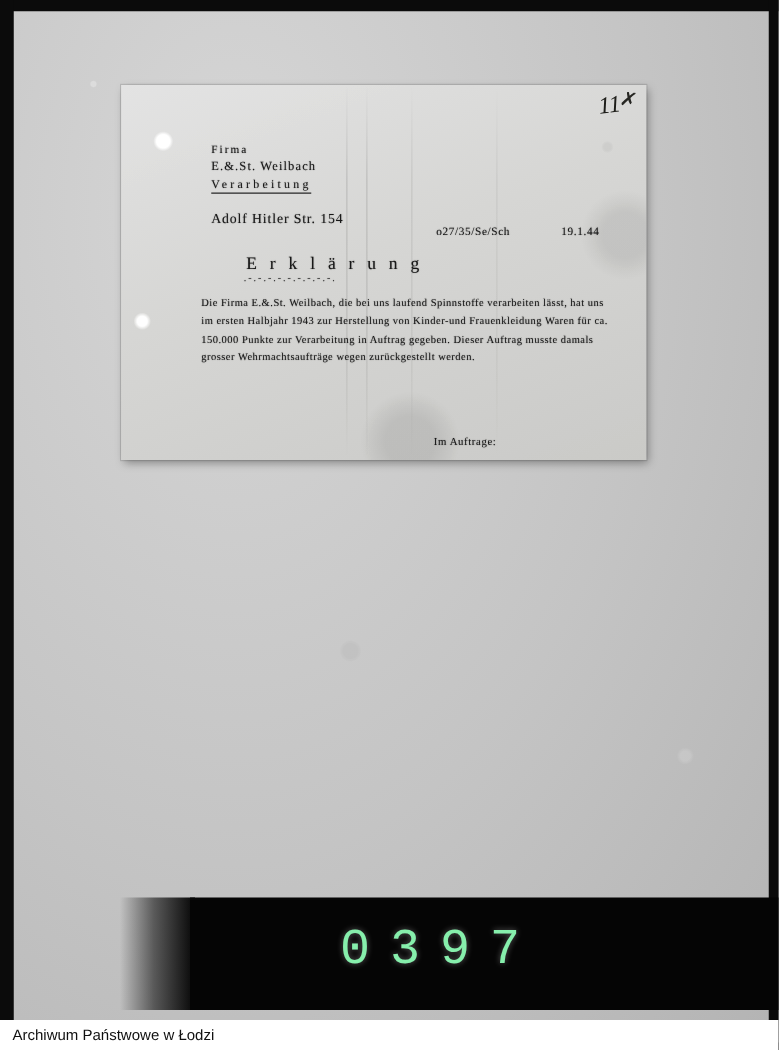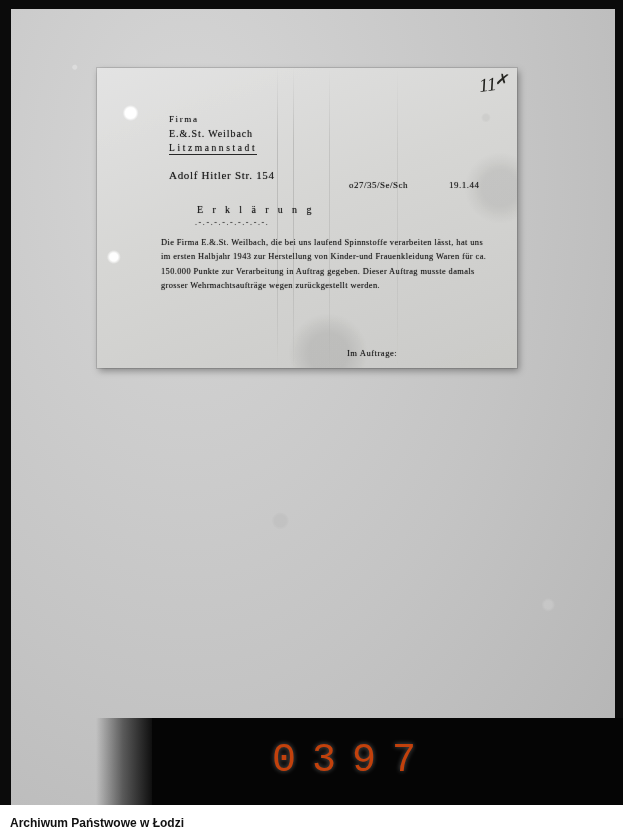--- a/index.html
+++ b/index.html
@@ -98,21 +98,21 @@
 
   
   #addr-firma      { left: 72px; top: 46px;  font-size: 9px; letter-spacing: 1.6px; }
   #addr-company    { left: 72px; top: 60px;  font-size: 10px; letter-spacing: .9px; }
   #addr-city       { left: 72px; top: 75px;  font-size: 9.5px; letter-spacing: 2.6px; border-bottom: 1px solid #2b2b2b; padding-bottom: 1px; }
   #addr-street     { left: 72px; top: 101px;  font-size: 11px; letter-spacing: .7px; }
 
   #ref-code        { left: 252px; top: 112px; font-size: 9px; letter-spacing: .5px; }
   #ref-date        { left: 352px; top: 112px; font-size: 9px; letter-spacing: .5px; }
 
-  #subject         { left: 100px; top: 136px; font-size: 10px; letter-spacing: 3.4px; }
+  #subject         { left: 100px; top: 136px; font-size: 14px; letter-spacing: 3.4px; }
   #subject-rule    { left: 98px;  top: 150px; font-size: 8px;  letter-spacing: 1.6px; color: #333; }
 
   #body {
     left: 64px;
     top: 168px;
     width: 332px;
     font-size: 8.4px;
     line-height: 14.4px;
     white-space: normal;
     text-align: left;
@@ -149,43 +149,42 @@
     height: 90px;
     background: #050505;
   }
   #counter-digits {
     position: absolute;
     left: 120px;
     top: 20px;
     font-family: "Liberation Mono", monospace;
     font-size: 40px;
     letter-spacing: 16px;
-    color: #c2410c;
+    color: #86efac;
     text-shadow: 0 0 5px rgba(255,255,255,.35);
   }
   #strip-fade {
     position: absolute;
     left: 96px;
     top: 718px;
     width: 60px;
     height: 90px;
     background: linear-gradient(to right, rgba(5,5,5,0) 0%, rgba(5,5,5,.55) 45%, #050505 100%);
   }
 
   
   #credit-bar {
     position: absolute;
     left: 0;
     bottom: 0;
     width: 623px;
-    height: 35px;
+    height: 24px;
     background: #ffffff;
     display: flex;
     align-items: center;
-    font-weight: bold;
   }
   #credit-text {
     margin-left: 10px;
     font-size: 12px;
     color: #111;
     font-family: "Liberation Sans", sans-serif;
   }
 </style>
 </head>
 <body>
@@ -202,21 +201,21 @@
     <div class="scratch" style="left:180px;"></div>
     <div class="scratch" style="left:196px;"></div>
     <div class="scratch" style="left:232px; opacity:.7;"></div>
     <div class="scratch" style="left:300px; opacity:.5;"></div>
 
     <div id="hand-number">11</div>
     <div id="hand-mark">✗</div>
 
     <div class="typed" id="addr-firma">Firma</div>
     <div class="typed" id="addr-company">E.&amp;.St. Weilbach</div>
-    <div class="typed" id="addr-city">Litzmannstadt</div>
+    <div class="typed" id="addr-city">Verarbeitung</div>
     <div class="typed" id="addr-street">Adolf Hitler Str. 154</div>
 
     <div class="typed" id="ref-code">o27/35/Se/Sch</div>
     <div class="typed" id="ref-date">19.1.44</div>
 
     <div class="typed" id="subject">E r k l ä r u n g</div>
     <div class="typed" id="subject-rule">.-.-.-.-.-.-.-.-.-.</div>
 
     <div class="typed" id="body">Die Firma E.&amp;.St. Weilbach, die bei uns laufend Spinnstoffe verarbeiten lässt, hat uns im ersten Halbjahr 1943 zur Herstellung von Kinder-und Frauenkleidung Waren für ca. 150.000 Punkte zur Verarbeitung in Auftrag gegeben. Dieser Auftrag musste damals grosser Wehrmachtsaufträge wegen zurückgestellt werden.</div>
     <div class="typed" id="signoff">Im Auftrage:</div>

